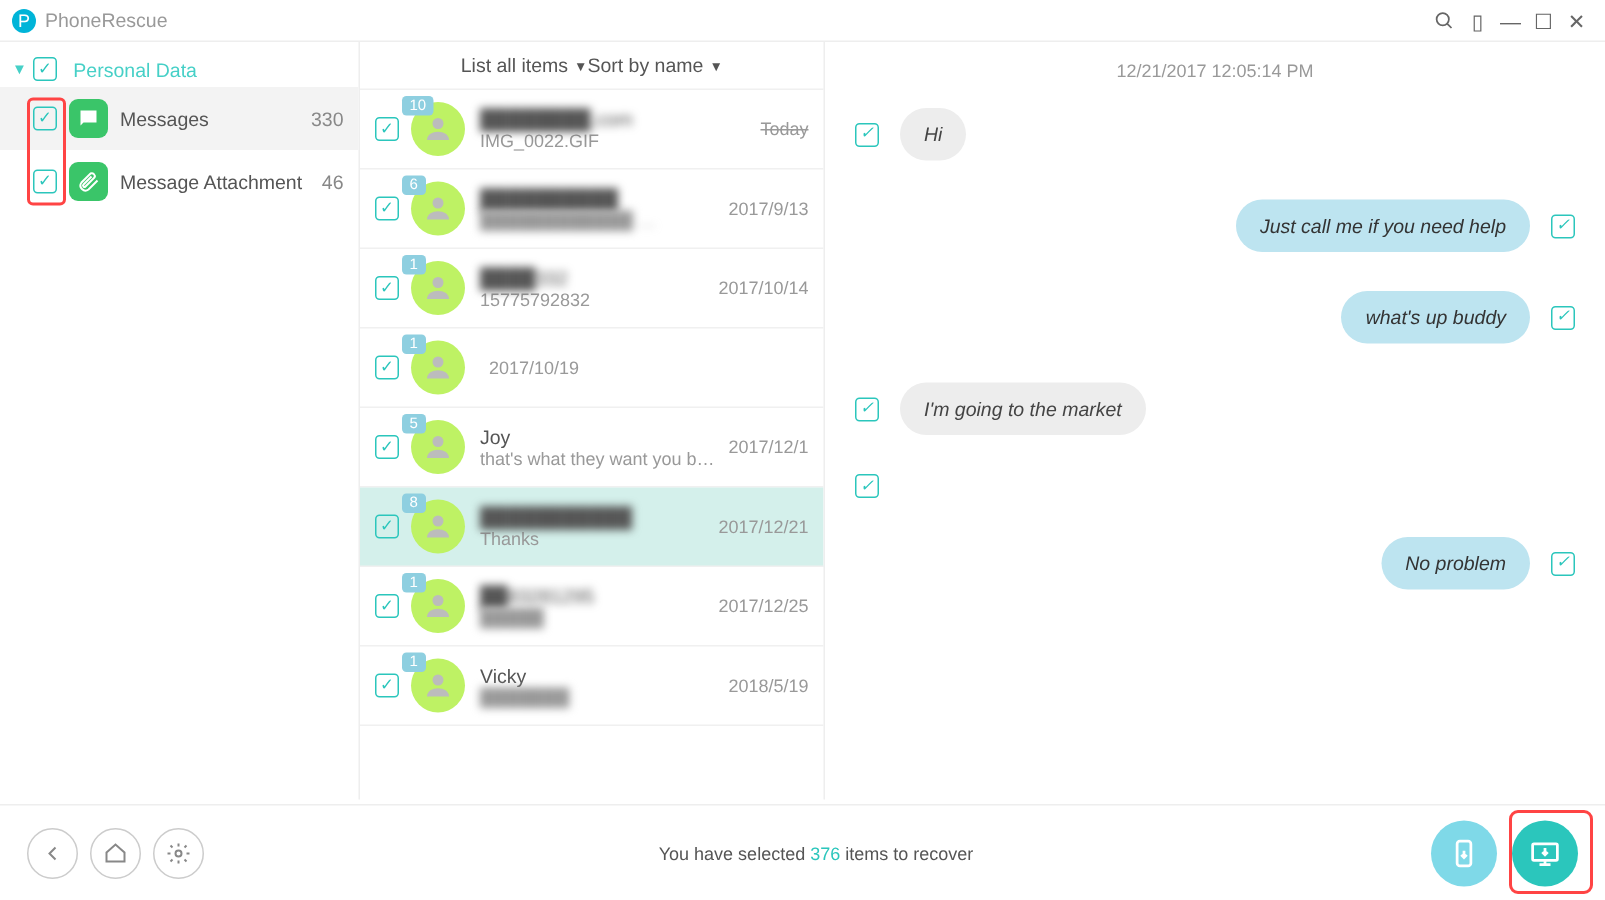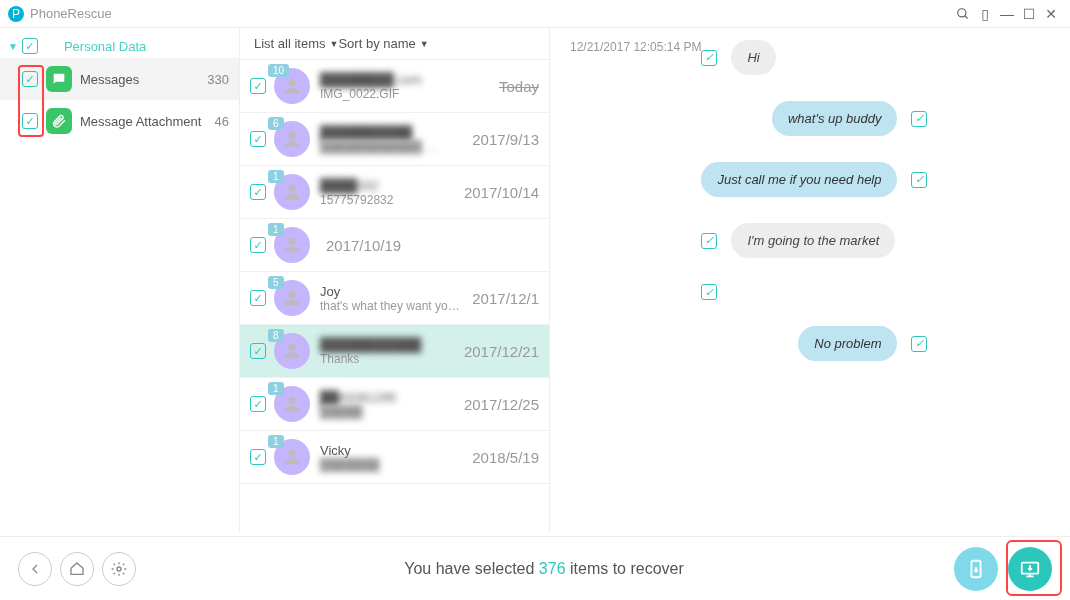--- a/index.html
+++ b/index.html
@@ -18,53 +18,53 @@
 .tree-root .arrow { margin-right: 4px; font-size: 10px; }
 .tree-root .chk { margin-right: 4px; }
 .tree-item { display: flex; align-items: center; padding: 8px 10px 8px 22px; font-size: 13px; color: #555; }
 .tree-item.active { background: #f3f3f3; }
 .tree-item .count { margin-left: auto; color: #888; }
 .tree-item .chk { margin-right: 8px; }
 .tree-item .appicon { width: 26px; height: 26px; background: #3ac569; border-radius: 6px; margin-right: 8px; display:flex; align-items:center; justify-content:center; position:relative; }
 .redbox { position:absolute; left:18px; top:65px; width:26px; height:72px; border:2px solid #f44; border-radius:4px; pointer-events:none; }
 
 .midcol { width: 310px; border-right: 1px solid #eee; display:flex; flex-direction:column; }
-.midhead { display:flex; justify-content:flex-start; padding: 8px 14px; font-size: 13px; color:#555; border-bottom:1px solid #f0f0f0; }
+.midhead { display:flex; justify-content:center; padding: 8px 14px; font-size: 13px; color:#555; border-bottom:1px solid #f0f0f0; }
 .midhead .dd { cursor:pointer; display:flex; align-items:center; gap:4px; }
 .convlist { flex:1; overflow:hidden; }
 .conv { display:flex; align-items:center; padding:8px 10px; border-bottom:1px solid #f0f0f0; }
 .conv.sel { background:#d4f0eb; }
 .conv .chk { margin-right:8px; }
-.conv .avatar { width:36px; height:36px; border-radius:50%; background:#c4b5fd; position:relative; margin-right:10px; display:flex; align-items:center; justify-content:center; }
+.conv .avatar { width:36px; height:36px; border-radius:50%; background:#bef264; position:relative; margin-right:10px; display:flex; align-items:center; justify-content:center; }
 .conv .avatar svg { fill:#bcbcbc; }
 .conv .badge { position:absolute; top:-4px; left:-6px; background:#8ecfe0; color:#fff; font-size:10px; padding:1px 5px; border-radius:3px; }
 .conv .info { flex:1; min-width:0; }
 .conv .name { font-size:13px; color:#555; }
 .conv .sub { font-size:12px; color:#999; white-space:nowrap; overflow:hidden; text-overflow:ellipsis; }
-.conv .date { font-size:15px; color:#999; margin-left:6px;text-align:center; }
+.conv .date { font-size:12px; color:#999; margin-left:6px;text-align:center; }
 .blur { filter: blur(3px); color:#bbb; }
 
-.rightcol { flex:1; display:flex; flex-direction:row; padding: 12px 20px; }
+.rightcol { flex:1; display:flex; flex-direction:column; padding: 12px 20px; }
 .timestamp { text-align:center; color:#999; font-size:12px; margin-bottom:18px; }
 .msgrow { display:flex; align-items:center; margin-bottom:26px;font-style:italic; }
 .msgrow.left { justify-content:flex-start; }
 .msgrow.right { justify-content:flex-end; }
 .msgrow .chk { }
 .msgrow.left .chk { margin-right:14px; }
 .msgrow.right .chk { margin-left:14px; }
 .bubble { padding:10px 16px; border-radius:18px; font-size:13px; max-width:300px; }
 .msgrow.left .bubble { background:#ededed; color:#444; }
 .msgrow.right .bubble { background:#bde4f0; color:#333; }
 
 .chk { width:16px; height:16px; border:1.5px solid #2bc6bc; border-radius:3px; display:inline-flex; align-items:center; justify-content:center; cursor:pointer; flex-shrink:0; }
 .chk.on::after { content:"✓"; color:#2bc6bc; font-size:11px; line-height:1; }
 
 .bottombar { position:absolute; bottom:0; left:0; right:0; height:64px; border-top:1px solid #eee; display:flex; align-items:center; padding:0 18px; background:#fff; }
 .circlebtn { width:34px; height:34px; border:1px solid #ccc; border-radius:50%; display:flex; align-items:center; justify-content:center; color:#888; margin-right:8px; cursor:pointer; }
-.bottombar .status { flex:1; text-align:center; font-size:16px; color:#555; }
+.bottombar .status { flex:1; text-align:center; font-size:12px; color:#555; }
 .bottombar .status .num { color:#2bc6bc; }
 .actbtn { width:44px; height:44px; border-radius:50%; display:flex; align-items:center; justify-content:center; margin-left:10px; cursor:pointer; }
 .actbtn.a1 { background:#7fd9e8; }
 .actbtn.a2 { background:#2bc6bc; }
 .redbox2 { position:absolute; right:8px; bottom:4px; width:56px; height:56px; border:2px solid #f44; border-radius:6px; pointer-events:none; }
 </style>
 </head>
 <body>
 
 <div class="titlebar">
@@ -82,21 +82,21 @@
   <div class="winbtn">☐</div>
   <div class="winbtn">✕</div>
 </div>
 
 <div class="main">
 
   <div class="sidebar">
     <div class="tree-root">
       <span class="arrow">▼</span>
       <span class="chk on"></span>
-      <span style="margin-left:22px;">Personal Data</span>
+      <span style="margin-left:7px;">Personal Data</span>
     </div>
     <div class="tree-item active">
       <span class="chk on"></span>
       <span class="appicon">
         <svg width="16" height="16" viewBox="0 0 24 24" fill="#fff">
             <path d="M4 4h16v12H7l-3 3z"></path>
           </svg>
       </span>
       <span>Messages</span>
       <span class="count">330</span>
@@ -246,25 +246,25 @@
   </div>
 
   <div class="rightcol">
     <div class="timestamp">12/21/2017 12:05:14 PM</div>
     <div id="chatlist">
         <div class="msgrow left">
           <span class="chk on"></span>
           <div class="bubble">Hi</div>
         </div>
         <div class="msgrow right">
+          <div class="bubble">Just call me if you need help</div>
+          <span class="chk on"></span>
+        </div>
+        <div class="msgrow right">
           <div class="bubble">what's up buddy</div>
-          <span class="chk on"></span>
-        </div>
-        <div class="msgrow right">
-          <div class="bubble">Just call me if you need help</div>
           <span class="chk on"></span>
         </div>
         <div class="msgrow left">
           <span class="chk on"></span>
           <div class="bubble">I'm going to the market</div>
         </div>
         <div class="msgrow left">
           <span class="chk on"></span>
         </div>
         <div class="msgrow right">

